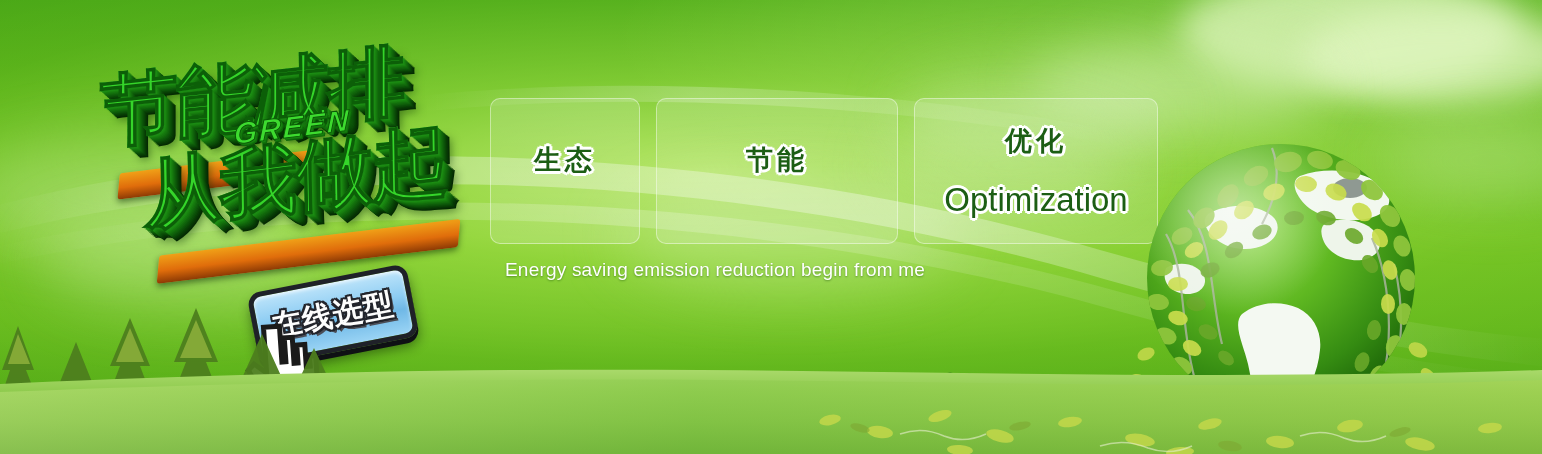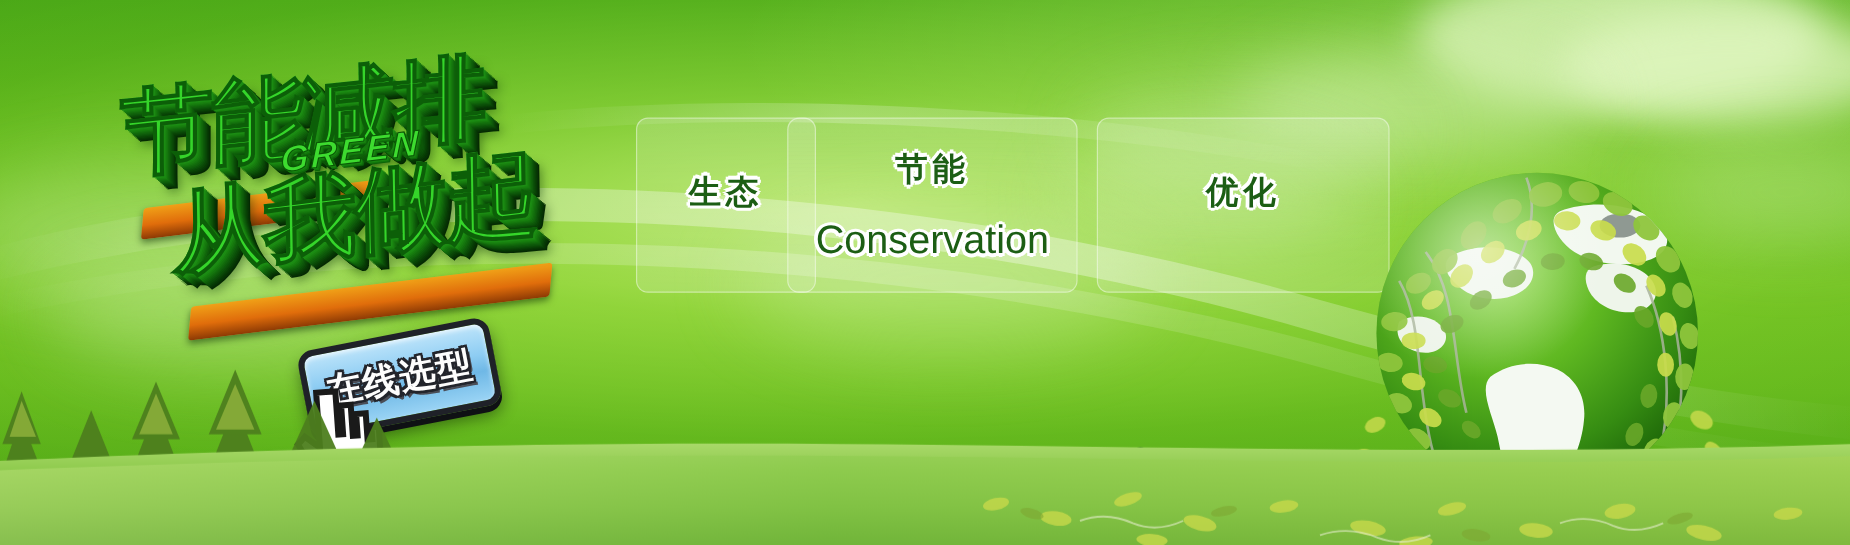--- a/index.html
+++ b/index.html
@@ -104,21 +104,21 @@
   .cards{position:absolute;left:0;top:0;width:1542px;height:454px;}
   .card{
     position:absolute;
     top:98px; height:146px;
     border:1px solid rgba(255,255,255,.42);
     border-radius:10px;
     background:linear-gradient(180deg, rgba(255,255,255,.18) 0%, rgba(255,255,255,.10) 45%, rgba(255,255,255,.16) 100%);
     box-sizing:border-box;
     display:flex;flex-direction:column;align-items:center;justify-content:center;
   }
-  .card.c1{ left:490px; width:150px;margin-left:40px; }
+  .card.c1{ left:490px; width:150px; }
   .card.c2{ left:656px; width:242px;text-align:center; }
   .card.c3{ left:914px; width:244px; }
 
   .card-cn{
     font-size:27px; font-weight:bold; letter-spacing:4px;
     color:#1c5e14;
     text-shadow:
       -2px 0 #fff, 2px 0 #fff, 0 -2px #fff, 0 2px #fff,
       -2px -2px #fff, 2px -2px #fff, -2px 2px #fff, 2px 2px #fff,
       -3px 0 #fff, 3px 0 #fff, 0 3px #fff, 0 -3px #fff;
@@ -202,27 +202,28 @@
     <path d="M30,8 L38,8 L38,44 L42,44 L42,20 L50,20 L50,46 L54,46 L54,28 L62,28 L62,50 L66,50 L66,40 L72,40 L72,66
              C72,78 62,86 50,86 L34,86 C24,86 18,78 14,70 L4,50 L10,44 L22,54 L22,8 Z" fill="#ffffff" stroke="#1a1a1a" stroke-width="5" stroke-linejoin="miter"></path>
   </svg>
 
   <div class="cards">
     <div class="card c1">
       <div class="card-cn">生态</div>
     </div>
     <div class="card c2">
       <div class="card-cn">节能</div>
-      <div class="card-en">Conservation</div>
     </div>
     <div class="card c3">
       <div class="card-cn">优化</div>
+      <div class="card-en">Optimization</div>
     </div>
   </div>
 
+  <div class="subtitle">Energy saving emission reduction begin from me</div>
 
   <svg class="globe-wrap" viewBox="0 0 318 318">
     <defs>
       <radialGradient id="gSphere" cx="40%" cy="32%" r="72%">
         <stop offset="0%" stop-color="#8fd94a"></stop>
         <stop offset="42%" stop-color="#5fb821"></stop>
         <stop offset="78%" stop-color="#358c12"></stop>
         <stop offset="100%" stop-color="#1d6608"></stop>
       </radialGradient>
       <radialGradient id="gHi" cx="32%" cy="24%" r="40%">

